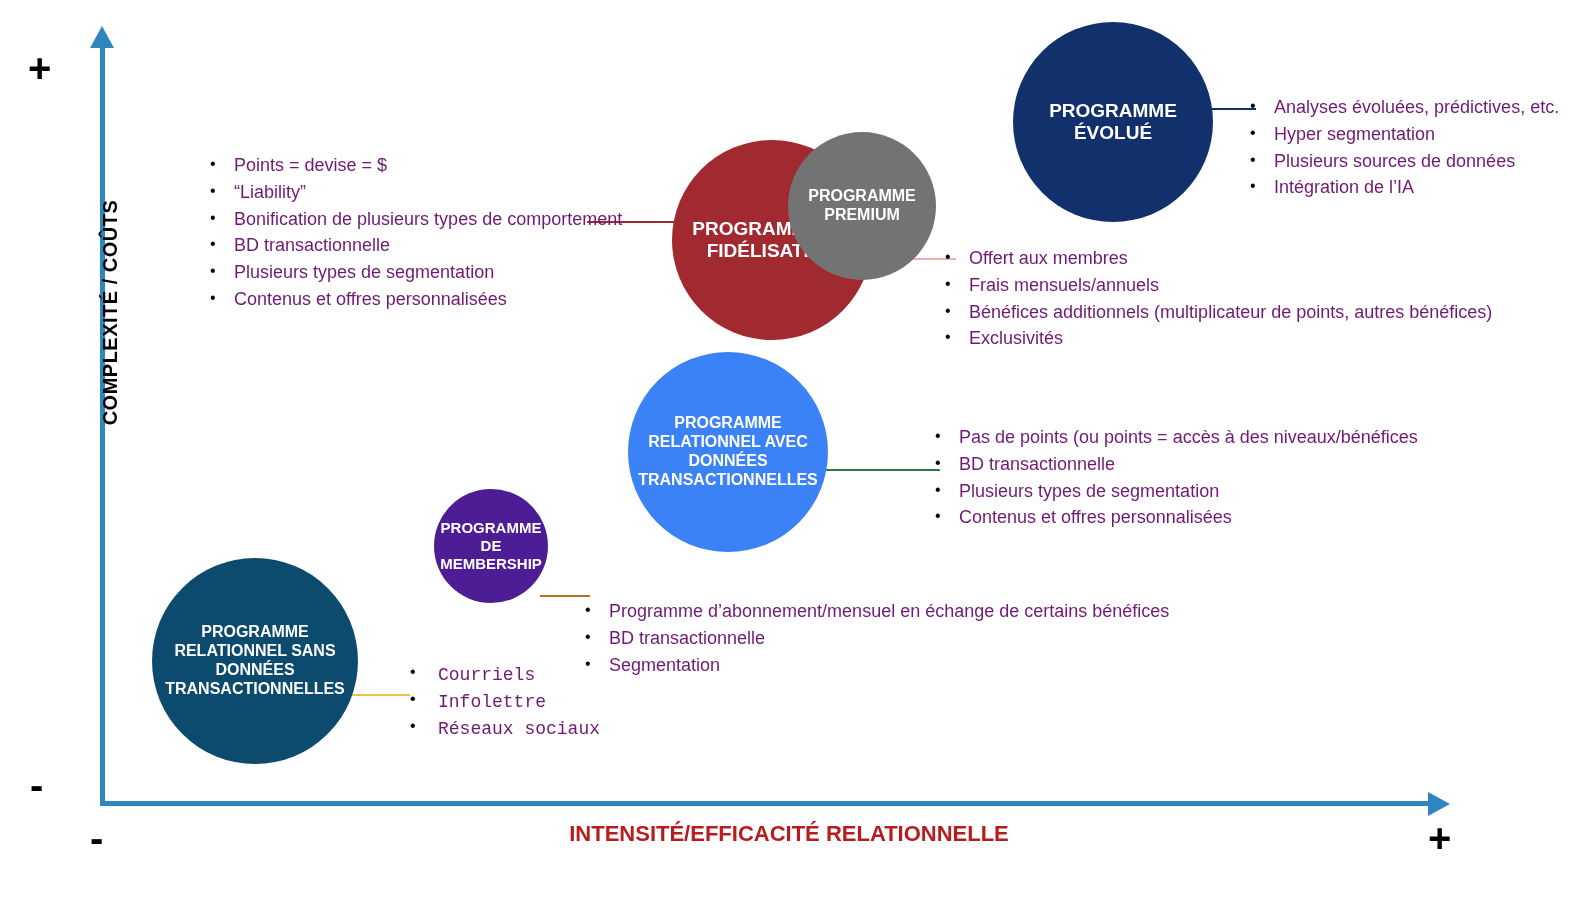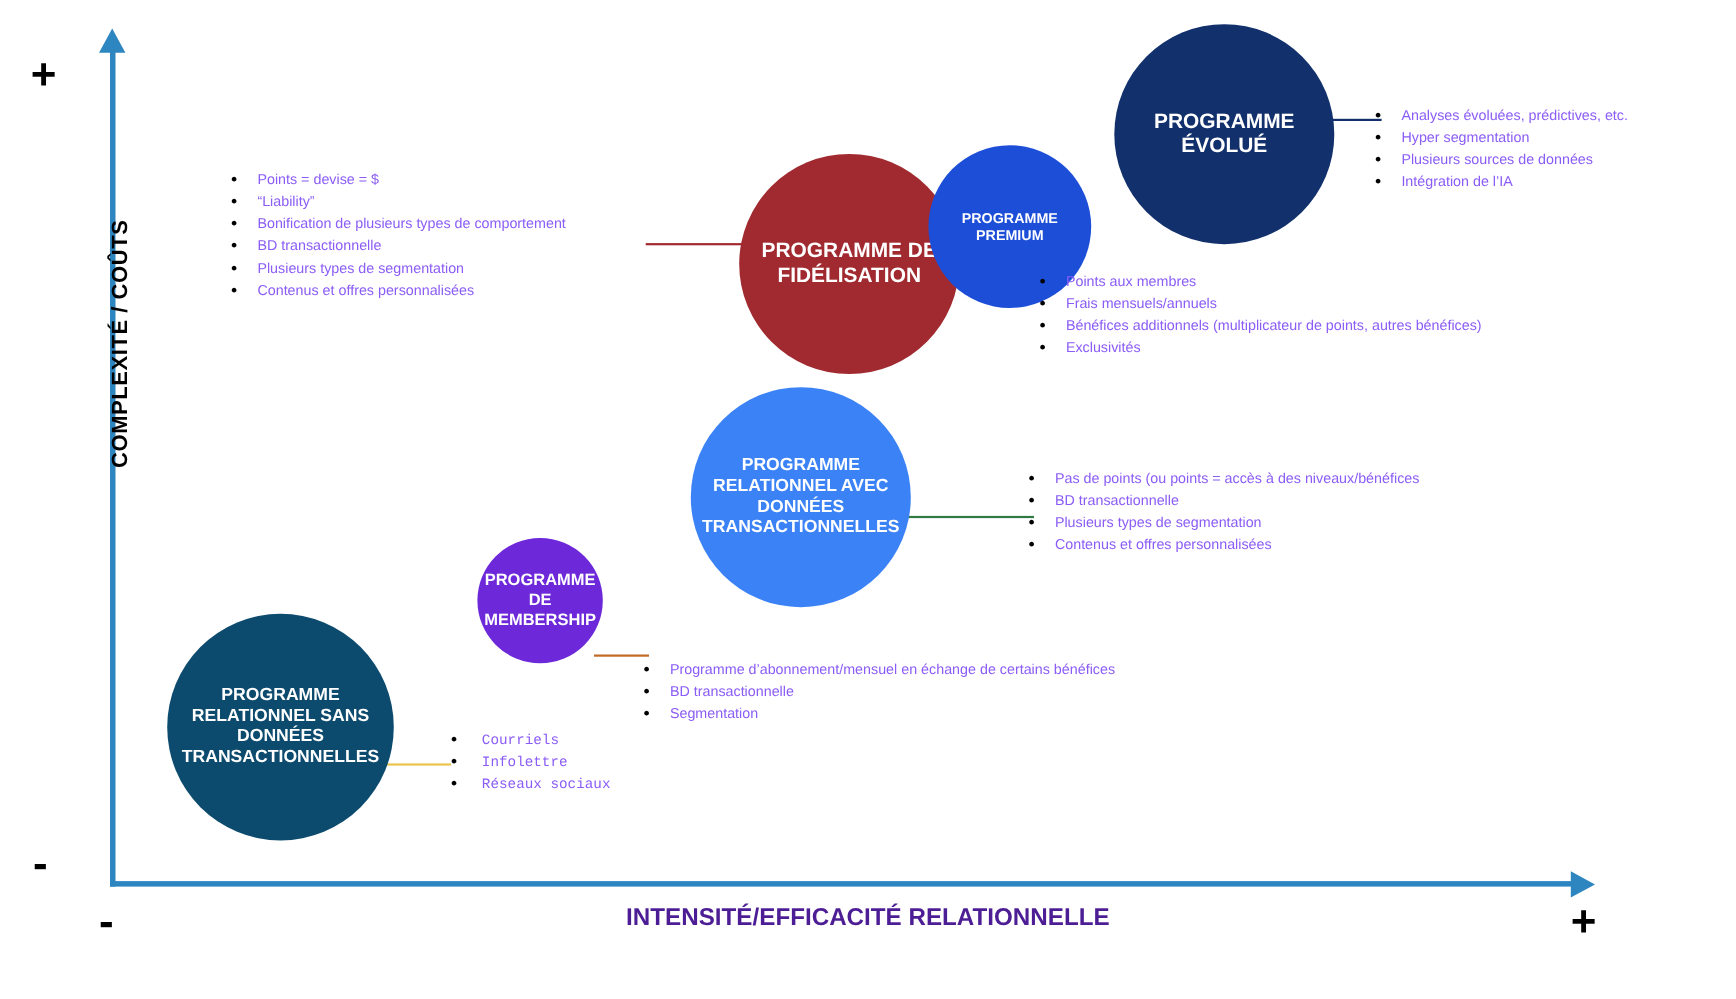--- a/index.html
+++ b/index.html
@@ -79,21 +79,21 @@
     line-height: 1.25;
   }
   .axis-label-x {
     position: absolute;
     left: 489px;
     top: 820px;
     width: 600px;
     text-align: center;
     font-weight: bold;
     font-size: 22px;
-    color: #4c1d95;
+    color: #b91c1c;
     line-height: 1.25;
   }
 
   
   .bubble {
     position: absolute;
     border-radius: 50%;
     display: flex;
     align-items: center;
     justify-content: center;
@@ -104,41 +104,41 @@
     box-sizing: border-box;
     padding: 6px;
   }
   .b-evolue {
     left: 1013px; top: 22px;
     width: 200px; height: 200px;
     background: #12306b;
     font-size: 19px;
   }
   .b-premium {
-    left: 844px; top: 132px;
+    left: 788px; top: 132px;
     width: 148px; height: 148px;
-    background: #1d4ed8;
-    font-size: 13px;
+    background: #737373;
+    font-size: 16px;
   }
   .b-fidelisation {
     left: 672px; top: 140px;
     width: 200px; height: 200px;
     background: #a02a2f;
     font-size: 19px;
   }
   .b-relationnel-avec {
     left: 628px; top: 352px;
     width: 200px; height: 200px;
     background: #3b82f6;
     font-size: 16px;
   }
   .b-membership {
     left: 434px; top: 489px;
     width: 114px; height: 114px;
-    background: #6d28d9;
+    background: #4c1d95;
     font-size: 15px;
   }
   .b-relationnel-sans {
     left: 152px; top: 558px;
     width: 206px; height: 206px;
     background: #0c4a6e;
     font-size: 16px;
   }
 
   
@@ -149,22 +149,22 @@
   .conn-red    { left: 587px;  top: 221px; width: 120px; background: #a02a2f; }
   .conn-navy   { left: 1196px; top: 108px; width: 60px;  background: #12306b; }
   .conn-pink   { left: 898px;  top: 258px; width: 58px;  background: #eeadb0; }
   .conn-green  { left: 810px;  top: 469px; width: 130px; background: #2f7a43; }
   .conn-orange { left: 540px;  top: 595px; width: 50px;  background: #c06a26; }
   .conn-yellow { left: 338px;  top: 694px; width: 72px;  background: #edc34b; }
 
   
   .annot {
     position: absolute;
-    font-size: 13px;
-    color: #8b5cf6;
+    font-size: 18px;
+    color: #701a75;
     line-height: 1.32;
   }
   .annot ul {
     margin: 0;
     padding: 0;
     list-style: none;
   }
   .annot li {
     position: relative;
     padding-left: 34px;
@@ -252,21 +252,21 @@
     <ul>
       <li>Analyses évoluées, prédictives, etc.</li>
       <li>Hyper segmentation</li>
       <li>Plusieurs sources de données</li>
       <li>Intégration de l’IA</li>
     </ul>
   </div>
 
   <div class="annot a-premium">
     <ul>
-      <li>Points aux membres</li>
+      <li>Offert aux membres</li>
       <li>Frais mensuels/annuels</li>
       <li>Bénéfices additionnels (multiplicateur de points, autres bénéfices)</li>
       <li>Exclusivités</li>
     </ul>
   </div>
 
   <div class="annot a-relationnel-avec">
     <ul>
       <li>Pas de points (ou points = accès à des niveaux/bénéfices</li>
       <li>BD transactionnelle</li>

